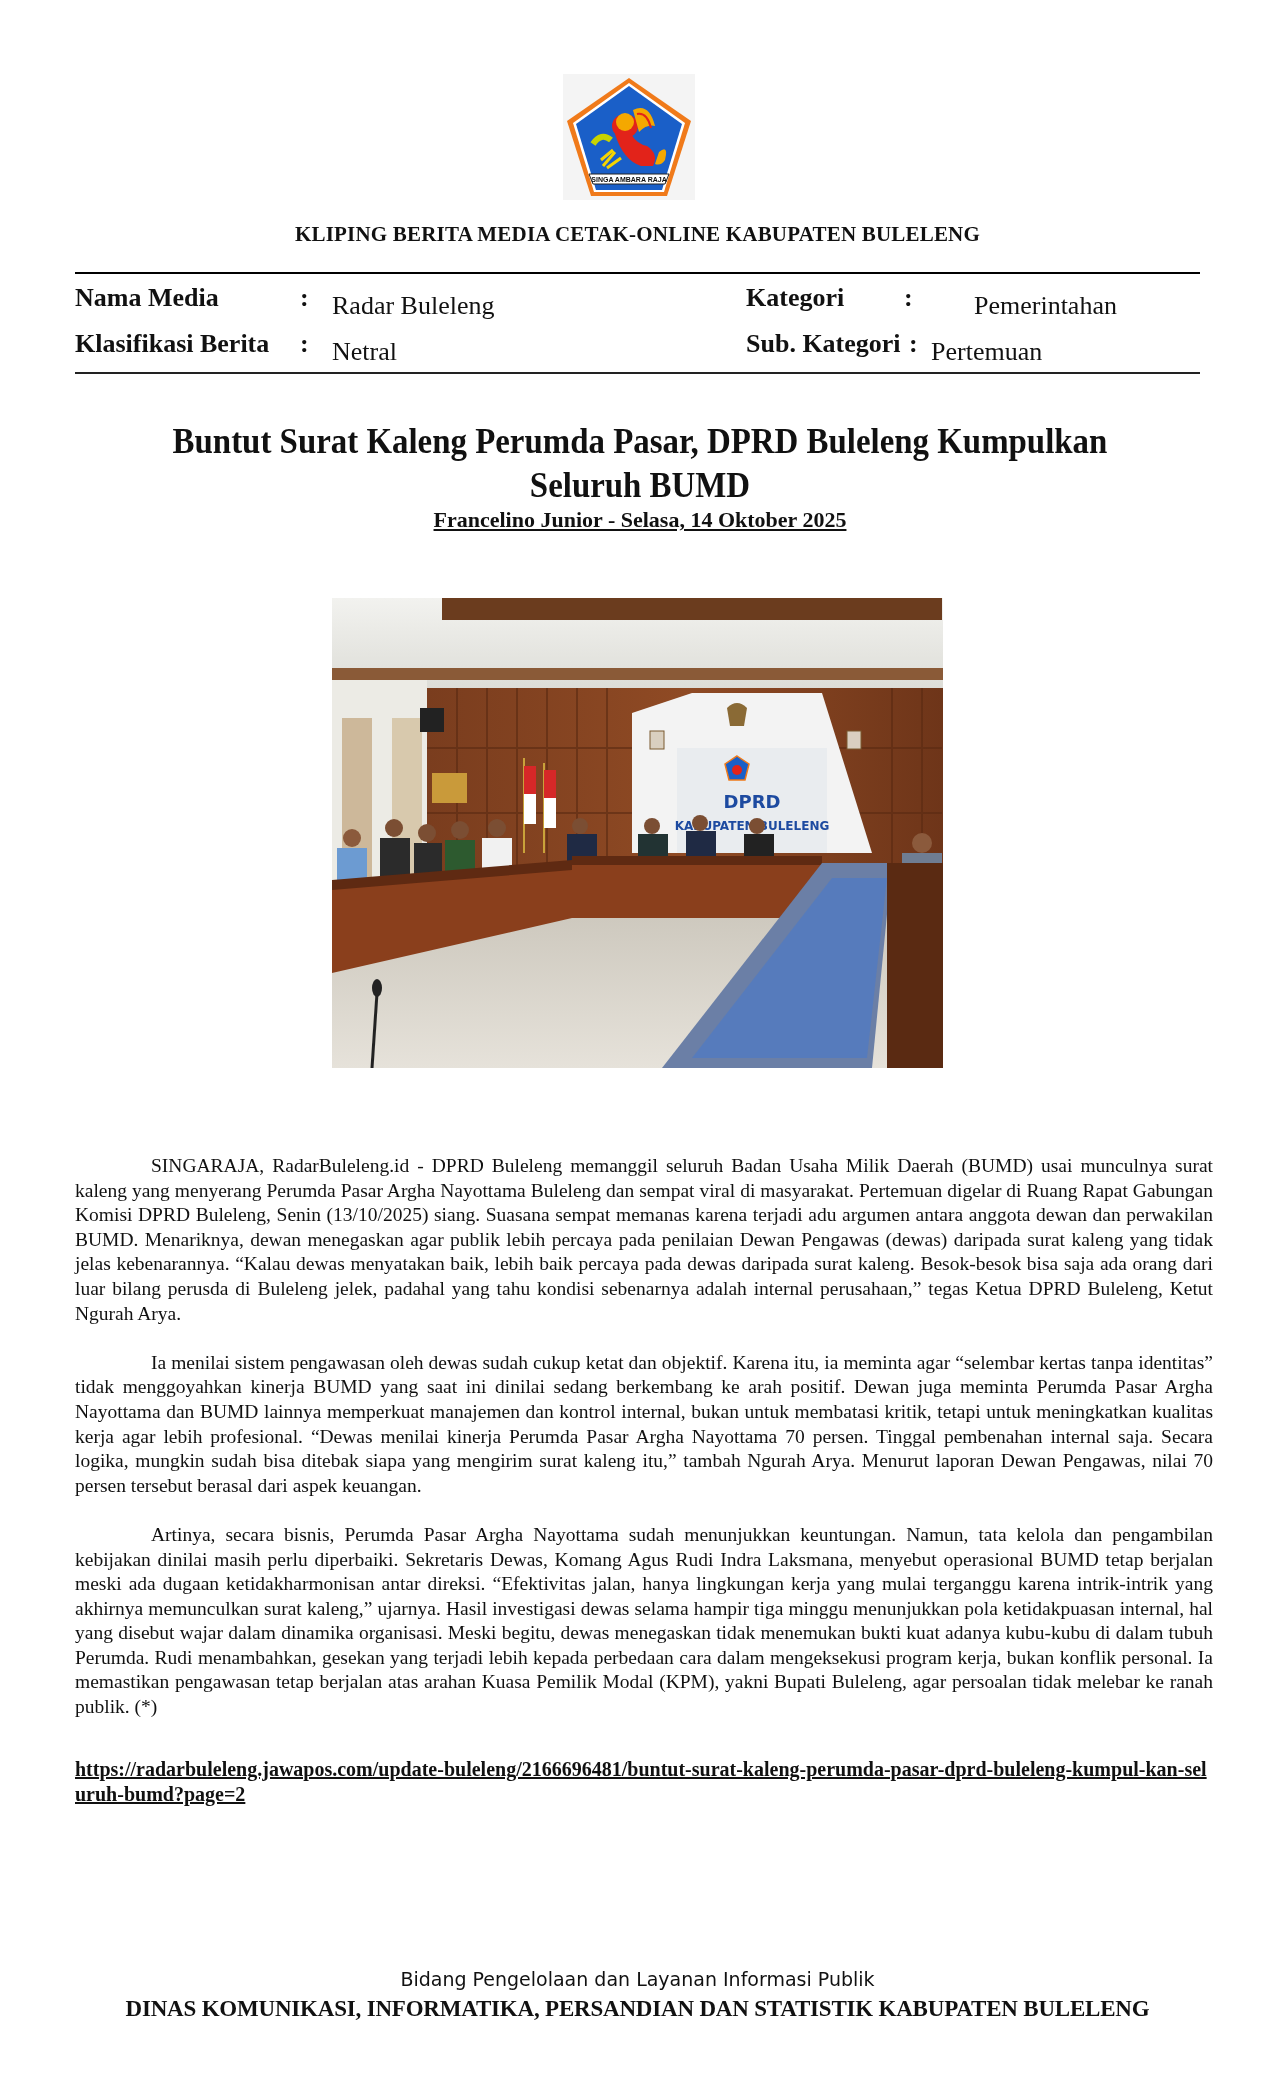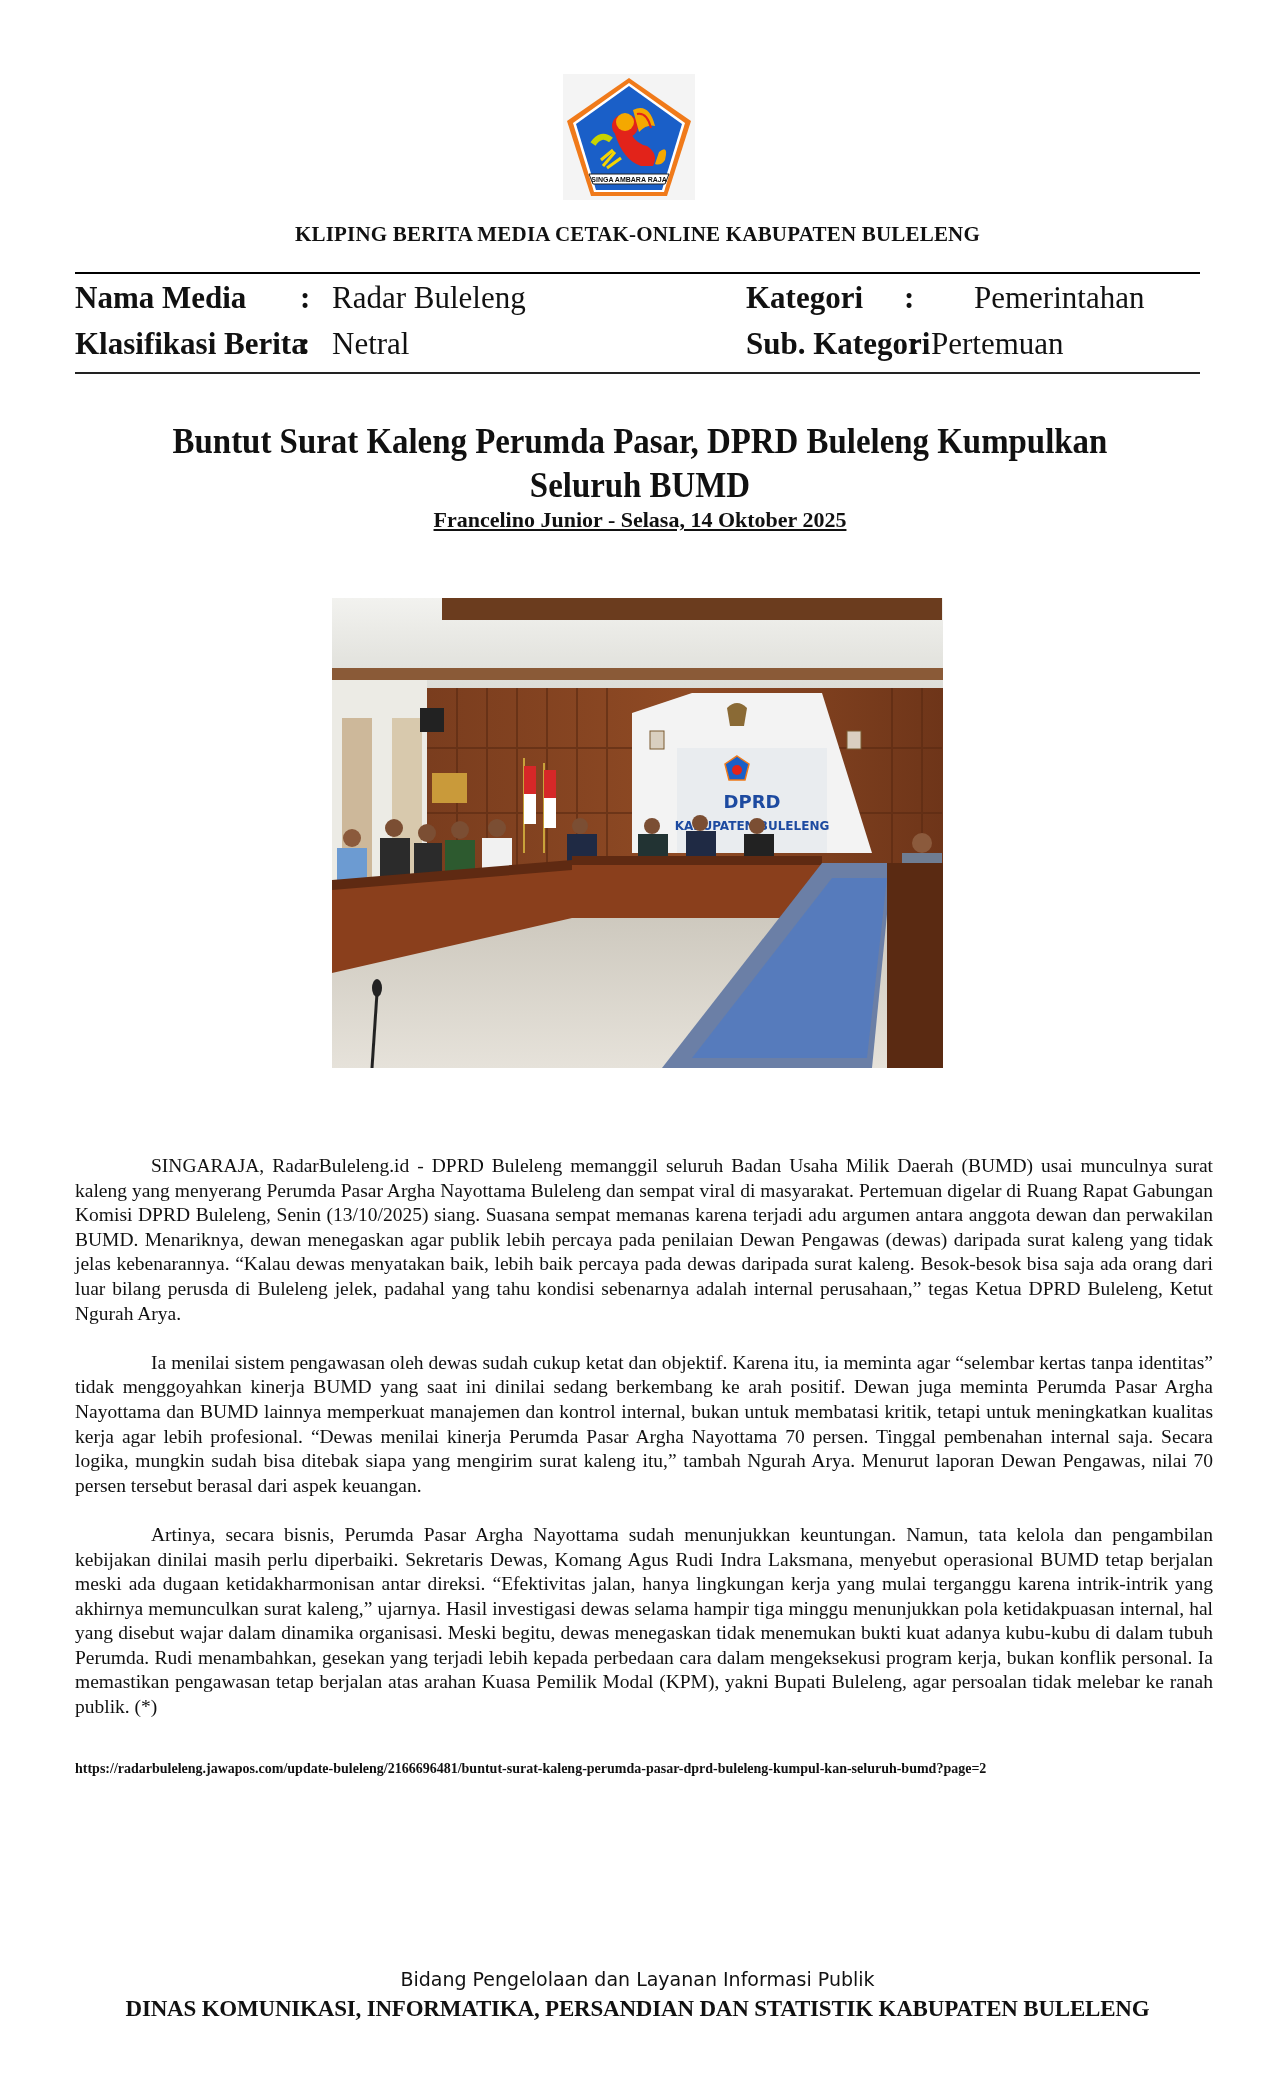--- a/index.html
+++ b/index.html
@@ -10,24 +10,24 @@
   #logo { position: absolute; left: 563px; top: 74px; width: 132px; height: 126px; }
 
   #doc-title {
     position: absolute; left: 75px; width: 1125px; top: 222px;
     text-align: center; font-weight: bold; font-size: 21px; letter-spacing: 0.2px;
   }
 
   .rule-top { position: absolute; left: 75px; width: 1125px; top: 272px; height: 0; border-top: 2.5px solid #000; }
   .rule-bottom { position: absolute; left: 75px; width: 1125px; top: 372px; height: 0; border-top: 2px solid #222; }
 
-  .meta-row { position: absolute; height: 32px; font-size: 31px; line-height: 32px; white-space: nowrap; }
+  .meta-row { position: absolute; height: 32px; font-size: 26px; line-height: 32px; white-space: nowrap; }
   .meta-label { position: absolute; left: 0; top: 0; font-weight: bold; }
   .meta-colon { position: absolute; top: 0; font-weight: bold; }
-  .meta-value { position: absolute; top: 0; }
+  .meta-value { position: absolute; top: 8px; }
 
   #headline {
     position: absolute; left: 110px; width: 1060px; top: 420px;
     text-align: center; font-weight: bold; font-size: 35px; line-height: 44px;
     transform: scaleX(0.94); transform-origin: center top;
   }
   #byline {
     position: absolute; left: 110px; width: 1060px; top: 506px;
     text-align: center; font-weight: bold; font-size: 22px; line-height: 28px; text-decoration: underline;
   }
@@ -35,21 +35,21 @@
   #photo { position: absolute; left: 332px; top: 598px; width: 611px; height: 470px; overflow: hidden; }
 
   #article-body {
     position: absolute; left: 75px; width: 1138px; top: 1154px;
     font-size: 19.5px; line-height: 24.6px; text-align: justify;
   }
   #article-body p { margin: 0 0 24.6px 0; text-indent: 76px; hyphens: manual; }
 
   #source-url {
     position: absolute; left: 75px; width: 1138px; top: 1757px;
-    font-weight: bold; font-size: 14px; line-height: 24.6px; word-break: break-all;
+    font-weight: bold; font-size: 20px; line-height: 24.6px; word-break: break-all; text-decoration: underline;
   }
 
   #footer-dept { position: absolute; left: 75px; width: 1125px; top: 1968px; text-align: center; font-size: 19px; }
   #footer-agency { position: absolute; left: 75px; width: 1125px; top: 1996px; text-align: center; font-size: 23px; font-weight: bold; letter-spacing: -0.2px; }
 </style>
 </head>
 <body>
 
 <div id="logo">
   <svg width="132" height="126" viewBox="0 0 132 126">

